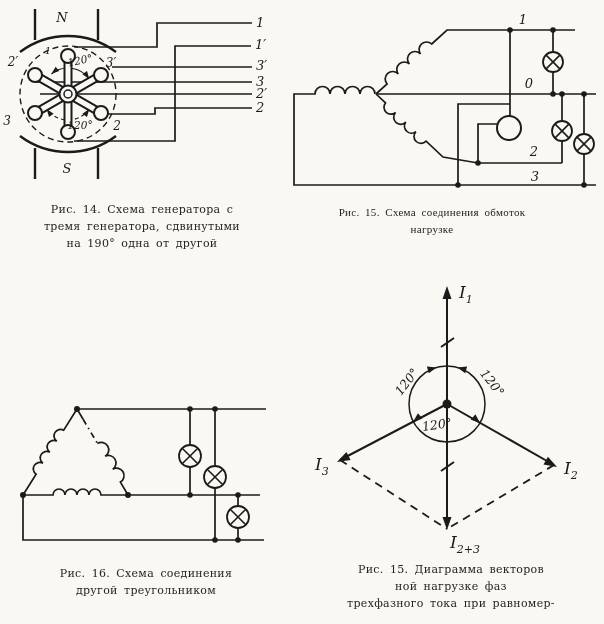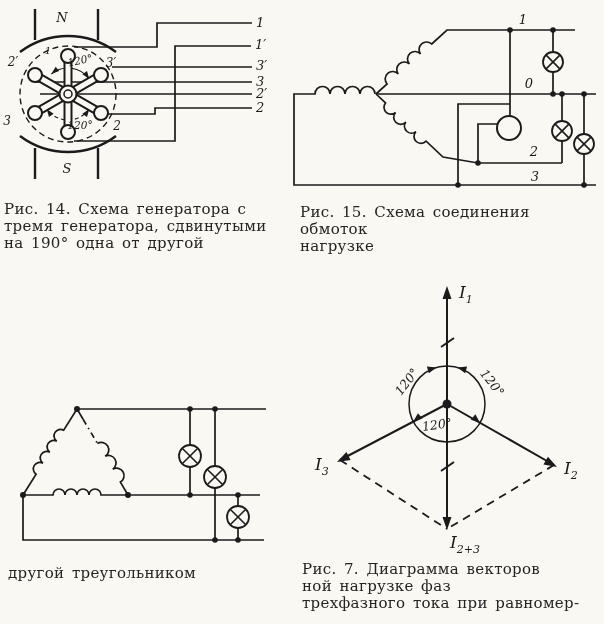--- a/index.html
+++ b/index.html
@@ -4,22 +4,22 @@
 <style>
   html,body{margin:0;padding:0;}
   .page{
     position:relative;width:604px;height:624px;
     background:#f9f8f3;
     font-family:"DejaVu Serif","Liberation Serif",serif;
     color:#222;overflow:hidden;
   }
   .fig{position:absolute;}
   .cap{
-    position:absolute;
-    font-size:15px;line-height:17px;color:#242424;
+    position:absolute;text-align:center;
+    font-size:11px;line-height:17px;color:#242424;
     letter-spacing:.3px;word-spacing:2.5px;
   }
   svg text{
     font-family:"DejaVu Serif","Liberation Serif",serif;
     font-style:italic;fill:#1b1b1b;
   }
   .ink{stroke:#1b1b1b;fill:none;}
 </style>
 </head>
 <body>
@@ -169,21 +169,21 @@
       </g>
 
       <circle cx="219" cy="122" r="12" fill="#f9f8f3" stroke="#1b1b1b" stroke-width="2"></circle>
 
       <text x="233" y="18" font-size="13" text-anchor="middle">1</text>
       <text x="239" y="82" font-size="13" text-anchor="middle">0</text>
       <text x="244" y="150" font-size="13" text-anchor="middle">2</text>
       <text x="245" y="175" font-size="13" text-anchor="middle">3</text>
     </svg>
   </div>
-  <div class="cap" style="left:300px;top:204px;width:304px;">
+  <div class="cap" style="left:280px;top:204px;width:304px;font-family:Liberation Serif, serif;">
     <div>Рис. 15. Схема соединения обмоток</div>
     <div>нагрузке</div>
   </div>
 
   <div class="fig" style="left:6px;top:390px;width:284px;height:172px;">
     <svg width="284" height="172" viewBox="0 0 284 172">
       <g class="ink" stroke-width="1.7">
 
         <path d="M 71,19 L 57.7,40.2 A 6.5,6.5 0 0 0 50.8,51.2 A 6.5,6.5 0 0 0 43.9,62.2 A 6.5,6.5 0 0 0 37,73.2 A 6.5,6.5 0 0 0 30.1,84.2 L 17,105"></path>
 
@@ -225,20 +225,21 @@
         </g>
         <g>
           <circle cx="232" cy="127" r="11" fill="#f9f8f3" stroke="#1b1b1b" stroke-width="1.8"></circle>
           <line x1="224.2" y1="119.2" x2="239.8" y2="134.8" stroke="#1b1b1b" stroke-width="1.6"></line>
           <line x1="239.8" y1="119.2" x2="224.2" y2="134.8" stroke="#1b1b1b" stroke-width="1.6"></line>
         </g>
       </g>
     </svg>
   </div>
   <div class="cap" style="left:8px;top:565px;width:276px;">
+    <div>Рис. 16. Схема соединения</div>
     <div>другой треугольником</div>
   </div>
 
   <div class="fig" style="left:300px;top:264px;width:300px;height:296px;">
     <svg width="300" height="296" viewBox="0 0 300 296">
 
       <g class="ink" stroke-width="1.8" stroke-dasharray="8,6">
         <path d="M 40,196 L 147,265"></path>
         <path d="M 254,201 L 147,265"></path>
       </g>
@@ -271,18 +272,18 @@
       <text x="192" y="123" font-size="12.5" text-anchor="middle" transform="rotate(52 192 119)">120°</text>
       <text x="137" y="165" font-size="12.5" text-anchor="middle" transform="rotate(-8 137 161)">120°</text>
 
       <text x="159" y="34" font-size="17"><tspan>I</tspan><tspan dy="5" font-size="11">1</tspan></text>
       <text x="264" y="210" font-size="17"><tspan>I</tspan><tspan dy="5" font-size="11">2</tspan></text>
       <text x="15" y="206" font-size="17"><tspan>I</tspan><tspan dy="5" font-size="11">3</tspan></text>
       <text x="150" y="284" font-size="17"><tspan>I</tspan><tspan dy="5" font-size="11">2+3</tspan></text>
     </svg>
   </div>
   <div class="cap" style="left:302px;top:561px;width:298px;">
-    <div>Рис. 7. Диаграмма векторов</div>
+    <div>Рис. 15. Диаграмма векторов</div>
     <div>ной нагрузке фаз</div>
     <div>трехфазного тока при равномер-</div>
   </div>
 
 </div>
 
 </body></html>

